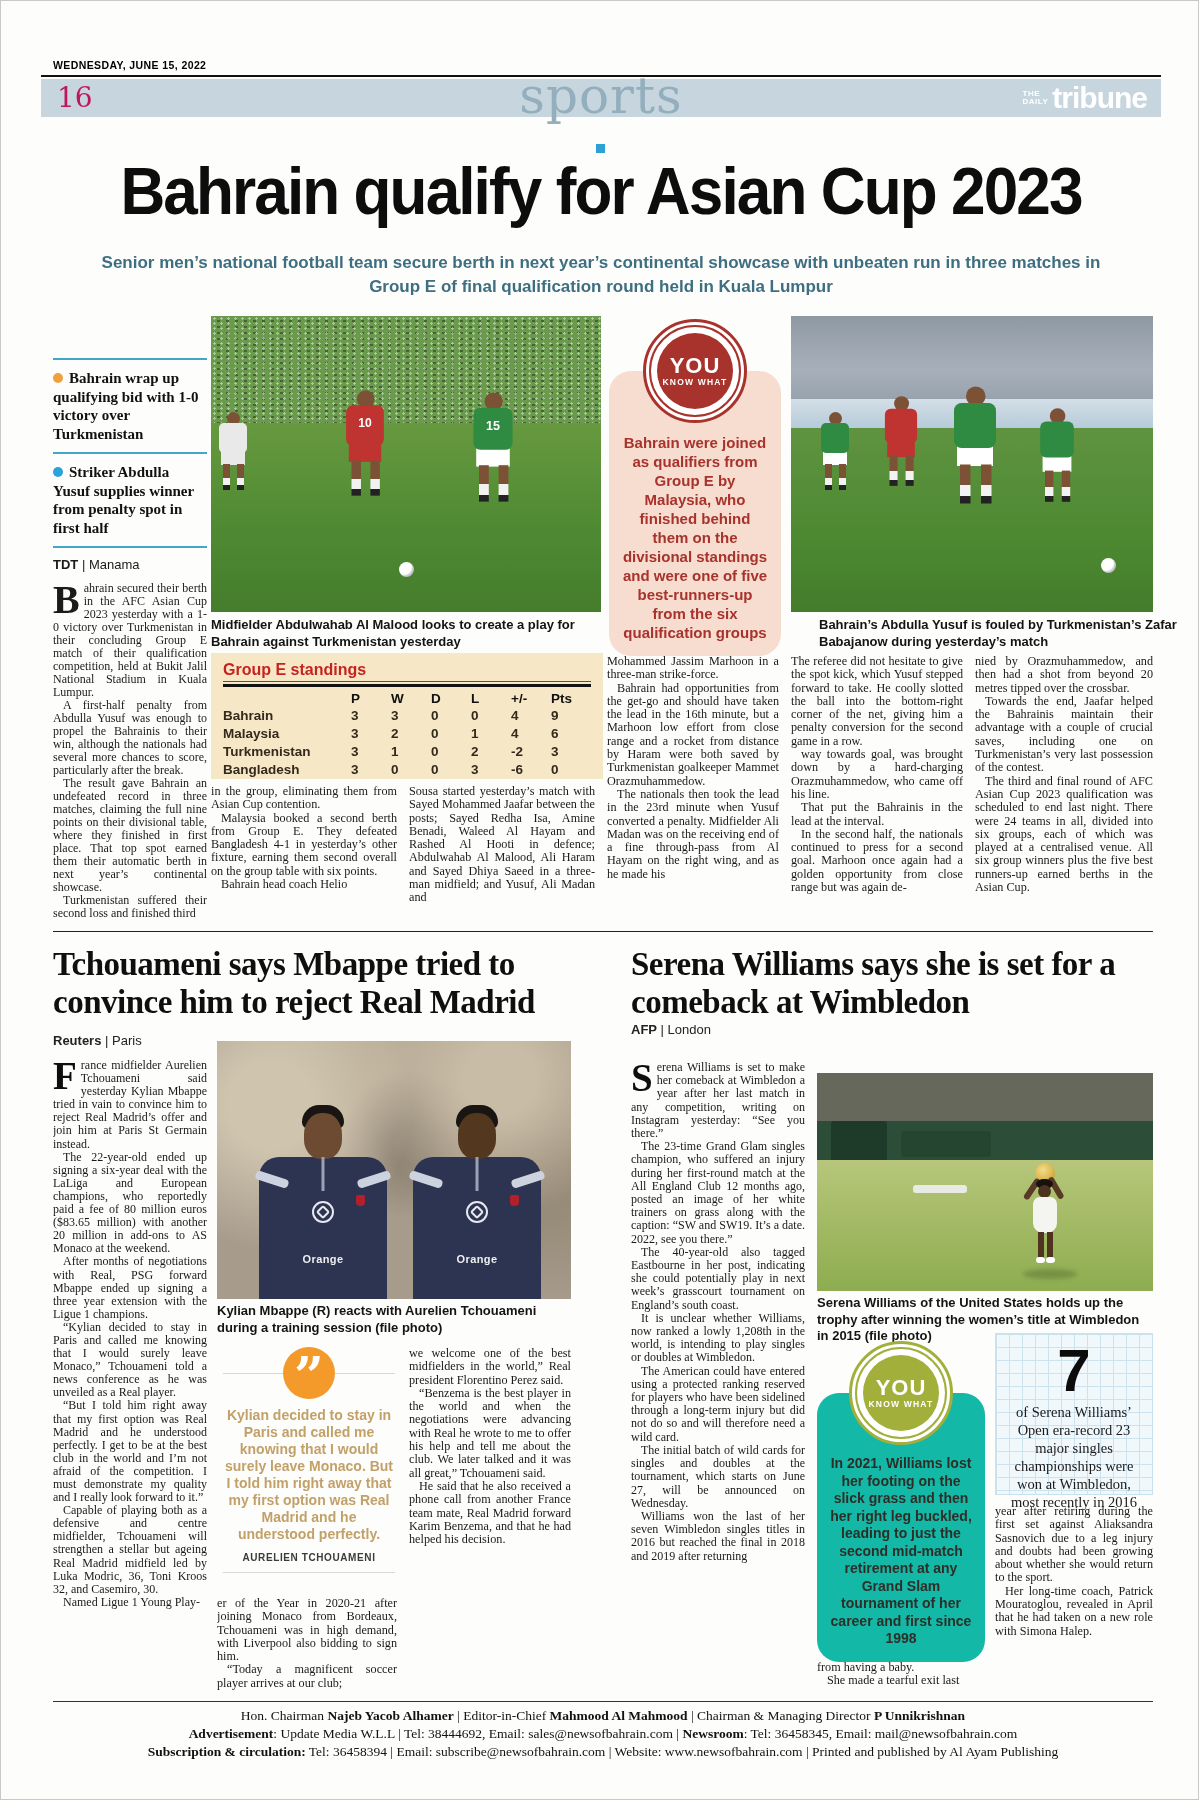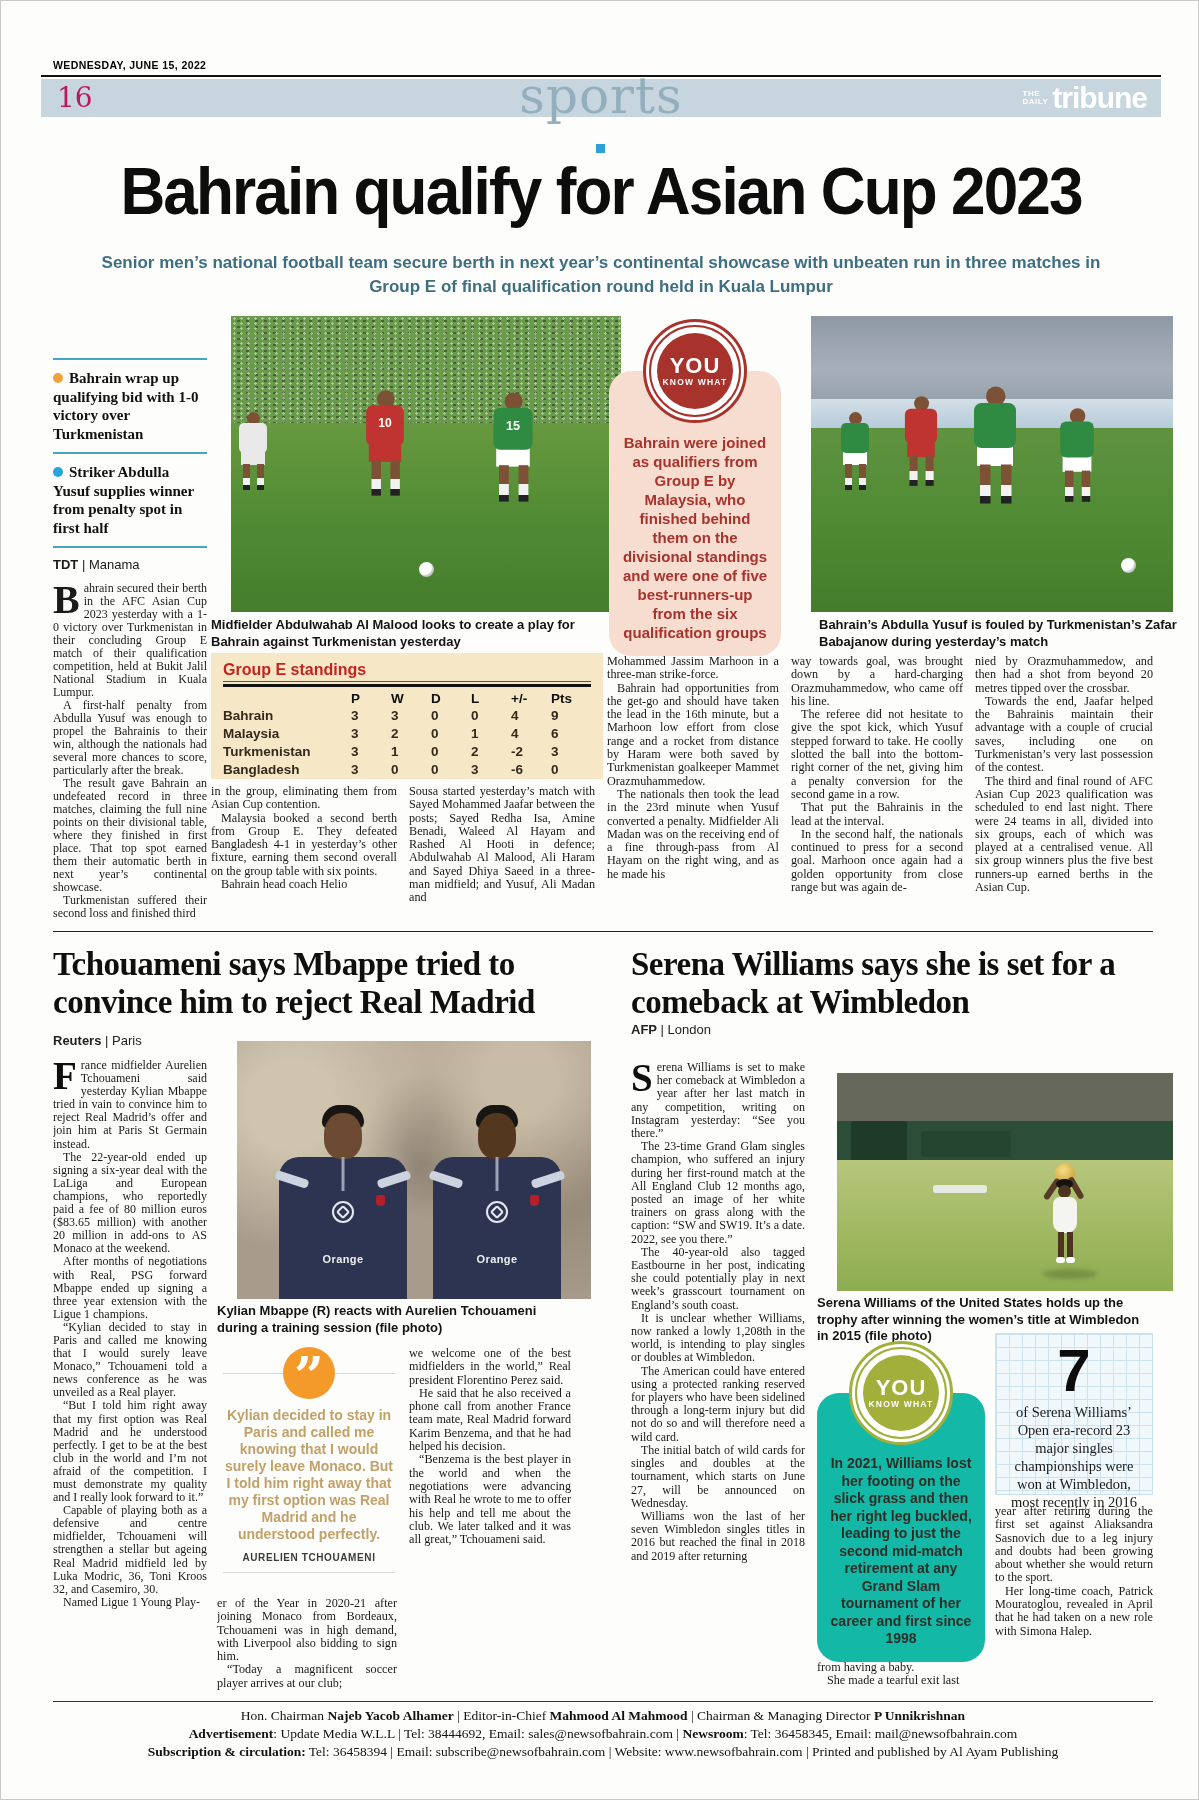--- a/index.html
+++ b/index.html
@@ -48,21 +48,21 @@
   .dot.o{background:#f0a13e;}
   .dot.b{background:#29a3dc;}
   .rail .byl{font:13px "Liberation Sans",sans-serif;margin:2px 0 10px;}
   .rail .bodyflow{font:12px/13px "Liberation Serif",serif;text-align:justify;overflow:hidden;
                   height:362px;}
   .rail .bodyflow p{margin:0;} .rail .bodyflow p + p{text-indent:10px;}
   .rail .bodyflow p:first-child::first-letter{float:left;font-size:40px;line-height:31px;
                   padding:2px 4px 0 0;font-weight:bold;}
 
   
-  .photo{position:absolute;overflow:hidden;background:#6a9a4c;margin-left:20px;}
+  .photo{position:absolute;overflow:hidden;background:#6a9a4c;}
   .crowd{position:absolute;left:0;right:0;top:0;
          background:linear-gradient(180deg,#a9a28c,#c0b69b 45%,#93a077 80%,#6f9a55);}
   .speck{background-image:radial-gradient(circle,rgba(255,255,255,.45) 1.2px,transparent 1.4px),
          radial-gradient(circle,rgba(40,40,30,.5) 1.2px,transparent 1.4px);
          background-size:7px 5px,9px 6px;background-position:0 0,3px 2px;}
   .grass{position:absolute;left:0;right:0;bottom:0;
          background:linear-gradient(180deg,#67993f,#4f8a33 55%,#457d2c);}
   .player{position:absolute;display:flex;flex-direction:column;align-items:center;}
   .player .h{width:13px;height:13px;border-radius:50%;background:#7c5135;}
   .player .t{width:28px;height:30px;border-radius:5px;margin-top:-2px;position:relative;}
@@ -378,22 +378,22 @@
     </div>
   <div class="bodycol" style="left:408px;top:784px;width:186px;height:138px;">
       <p>Sousa started yesterday’s match with Sayed Mohammed Jaafar between the posts; Sayed Redha Isa, Amine Benadi, Waleed Al Hayam and Rashed Al Hooti in defence; Abdulwahab Al Malood, Ali Haram and Sayed Dhiya Saeed in a three-man midfield; and Yusuf, Ali Madan and</p>
     </div>
   <div class="bodycol" style="left:606px;top:654px;width:172px;height:268px;">
       <p>Mohammed Jassim Marhoon in a three-man strike-force.</p>
       <p>Bahrain had opportunities from the get-go and should have taken the lead in the 16th minute, but a Marhoon low effort from close range and a rocket from distance by Haram were both saved by Turkmenistan goalkeeper Mammet Orazmuhammedow.</p>
       <p>The nationals then took the lead in the 23rd minute when Yusuf converted a penalty. Midfielder Ali Madan was on the receiving end of a fine through-pass from Al Hayam on the right wing, and as he made his</p>
     </div>
   <div class="bodycol" style="left:790px;top:654px;width:172px;height:268px;">
+      <p>The referee did not hesitate to give the spot kick, which Yusuf stepped forward to take. He coolly slotted the ball into the bottom-right corner of the net, giving him a penalty conversion for the second game in a row.</p>
       <p>way towards goal, was brought down by a hard-charging Orazmuhammedow, who came off his line.</p>
-      <p>The referee did not hesitate to give the spot kick, which Yusuf stepped forward to take. He coolly slotted the ball into the bottom-right corner of the net, giving him a penalty conversion for the second game in a row.</p>
       <p>That put the Bahrainis in the lead at the interval.</p>
       <p>In the second half, the nationals continued to press for a second goal. Marhoon once again had a golden opportunity from close range but was again de-</p>
     </div>
   <div class="bodycol" style="left:974px;top:654px;width:178px;height:268px;">
       <p>nied by Orazmuhammedow, and then had a shot from beyond 20 metres tipped over the crossbar.</p>
       <p>Towards the end, Jaafar helped the Bahrainis maintain their advantage with a couple of crucial saves, including one on Turkmenistan’s very last possession of the contest.</p>
       <p>The third and final round of AFC Asian Cup 2023 qualification was scheduled to end last night. There were 24 teams in all, divided into six groups, each of which was played at a centralised venue. All six group winners plus the five best runners-up earned berths in the Asian Cup.</p>
     </div>
 
   <div class="divider"></div>
@@ -442,22 +442,22 @@
       </div>
     <div class="qt">Kylian decided to stay in Paris and called me knowing that I would surely leave Monaco. But I told him right away that my first option was Real Madrid and he understood perfectly.</div>
     <div class="qa">AURELIEN TCHOUAMENI</div>
   </div>
   <div class="bodycol" style="left:216px;top:1596px;width:180px;height:100px;">
       <p>er of the Year in 2020-21 after joining Monaco from Bordeaux, Tchouameni was in high demand, with Liverpool also bidding to sign him.</p>
       <p>“Today a magnificent soccer player arrives at our club;</p>
     </div>
   <div class="bodycol" style="left:408px;top:1346px;width:162px;height:352px;">
       <p>we welcome one of the best midfielders in the world,” Real president Florentino Perez said.</p>
+      <p>“Benzema is the best player in the world and when the negotiations were advancing with Real he wrote to me to offer his help and tell me about the club. We later talked and it was all great,” Tchouameni said.</p>
       <p>He said that he also received a phone call from another France team mate, Real Madrid forward Karim Benzema, and that he had helped his decision.</p>
-      <p>“Benzema is the best player in the world and when the negotiations were advancing with Real he wrote to me to offer his help and tell me about the club. We later talked and it was all great,” Tchouameni said.</p>
     </div>
 
   <div class="shead" style="left:630px;top:944px;width:522px;">Serena Williams says she is set for a comeback at Wimbledon</div>
   <div class="byline" style="left:630px;top:1021px;"><b>AFP</b><span> | London</span></div>
   <div class="bodycol dc" style="left:630px;top:1060px;width:174px;height:638px;font-size:12px;line-height:13.2px;">
       <p>Serena Williams is set to make her comeback at Wimbledon a year after her last match in any competition, writing on Instagram yesterday: “See you there.”</p>
       <p>The 23-time Grand Glam singles champion, who suffered an injury during her first-round match at the All England Club 12 months ago, posted an image of her white trainers on grass along with the caption: “SW and SW19. It’s a date. 2022, see you there.”</p>
       <p>The 40-year-old also tagged Eastbourne in her post, indicating she could potentially play in next week’s grasscourt tournament on England’s south coast.</p>
       <p>It is unclear whether Williams, now ranked a lowly 1,208th in the world, is intending to play singles or doubles at Wimbledon.</p>
       <p>The American could have entered using a protected ranking reserved for players who have been sidelined through a long-term injury but did not do so and will therefore need a wild card.</p>

